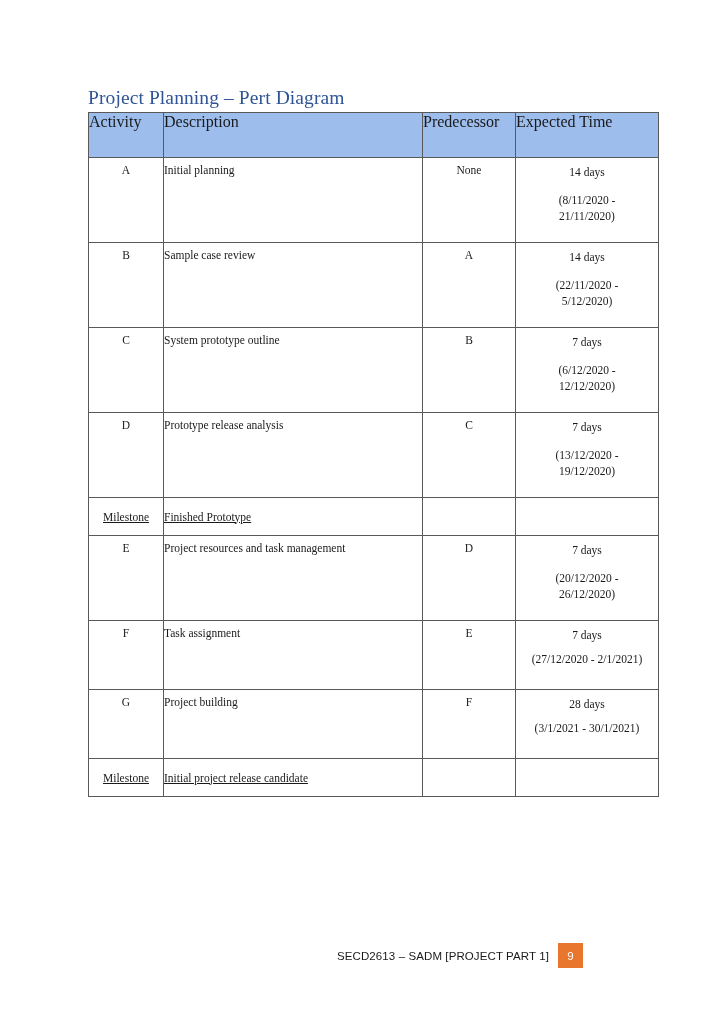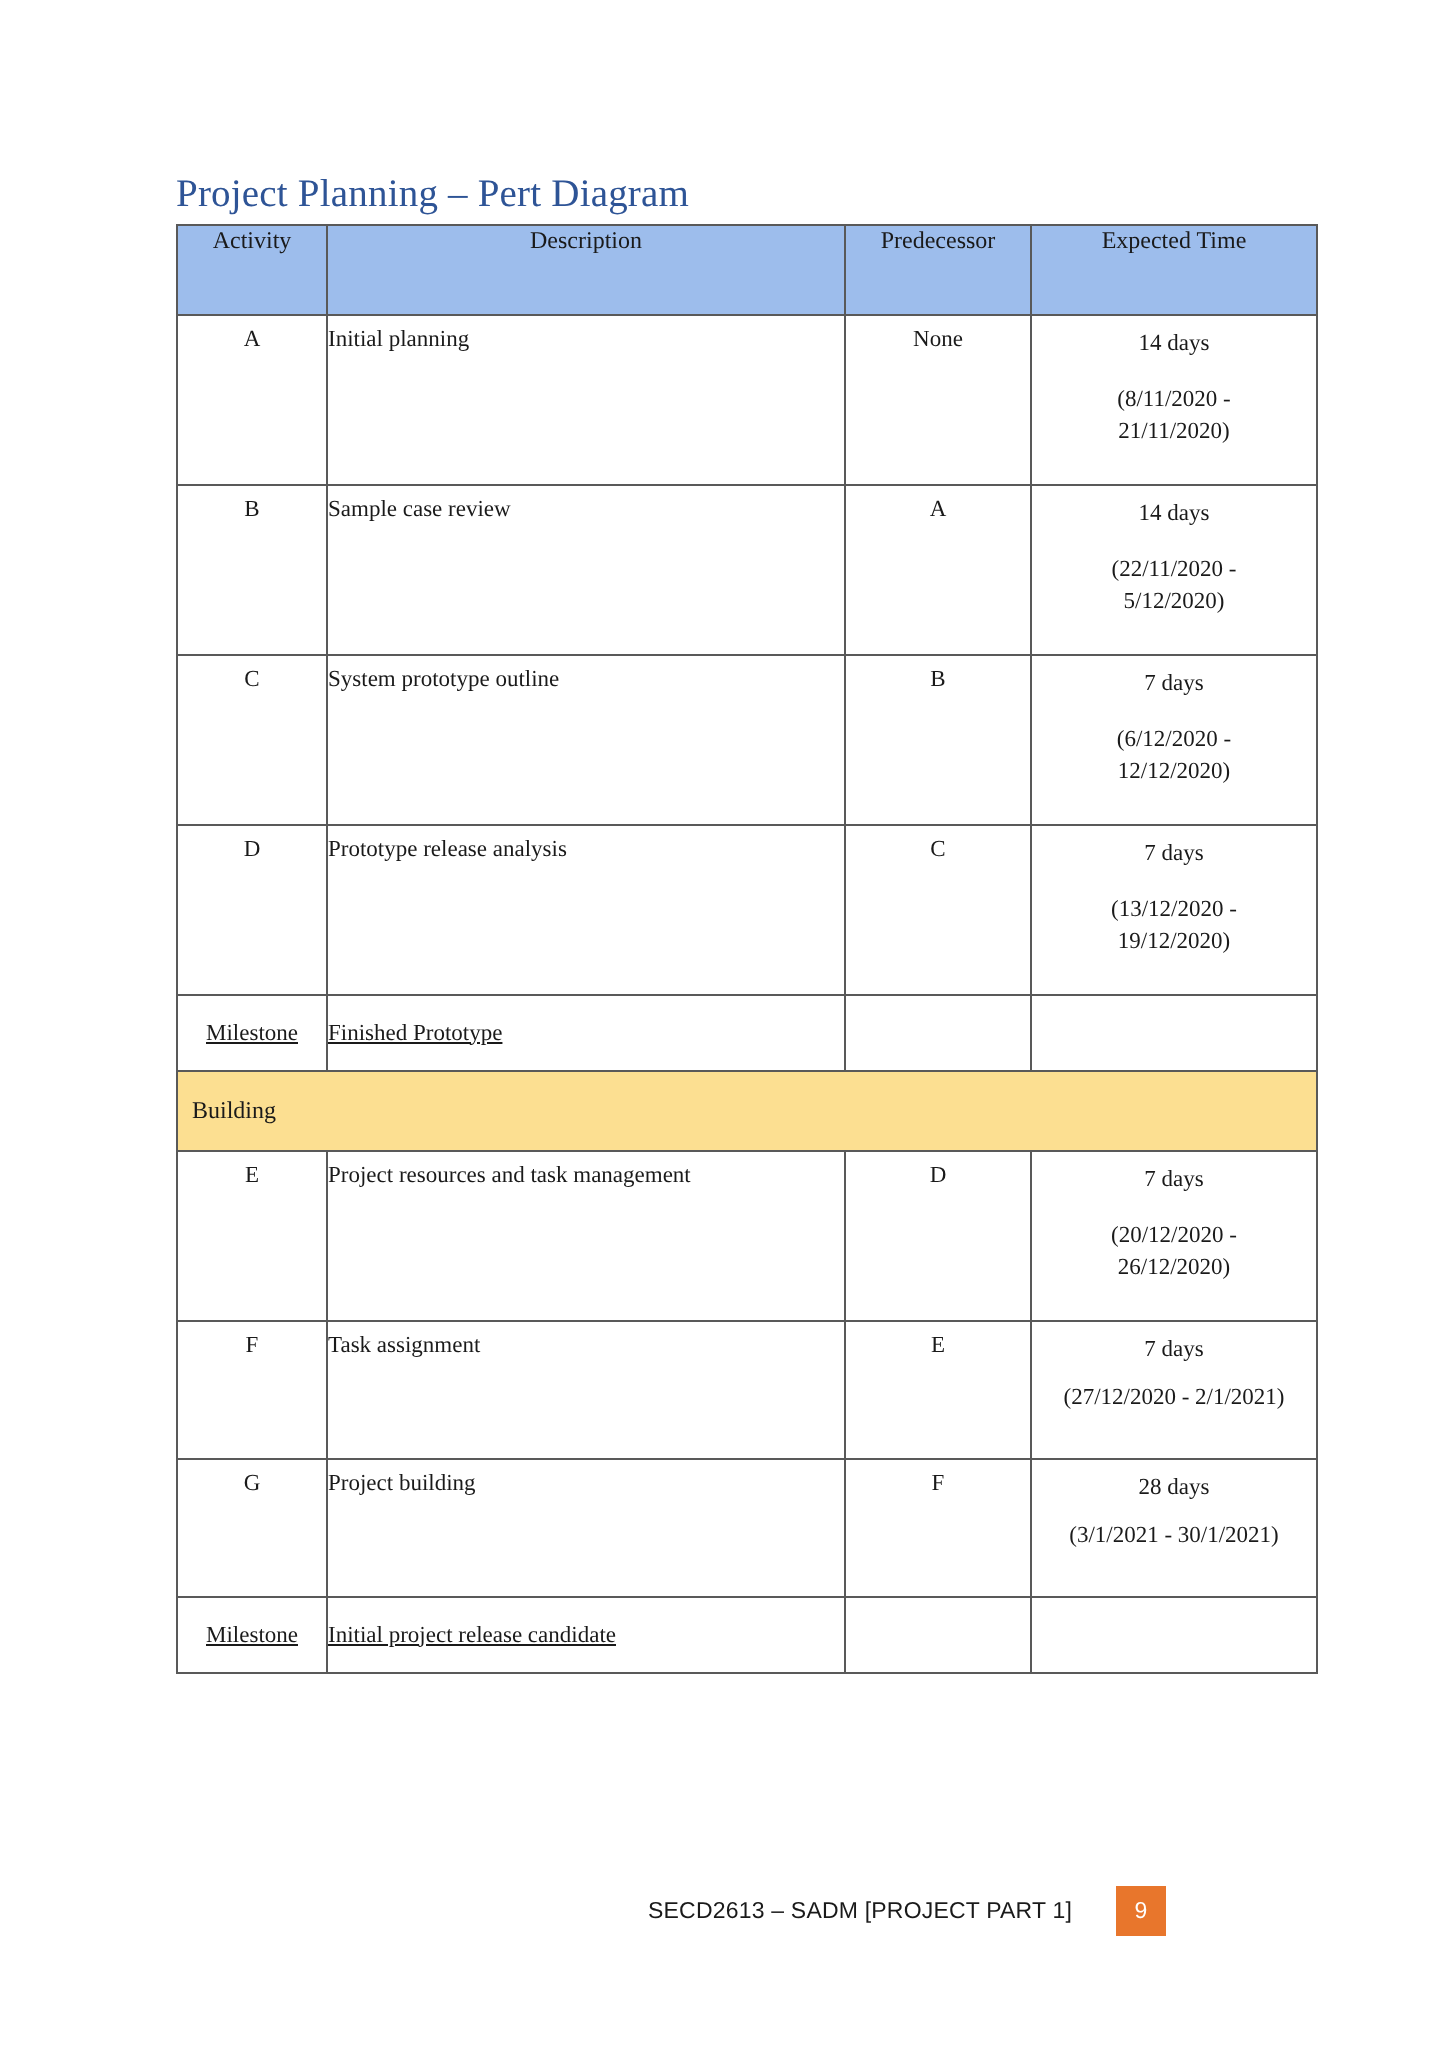--- a/index.html
+++ b/index.html
@@ -53,24 +53,24 @@
   }
 
   
   col.c-activity    { width: 75px; }
   col.c-description { width: 259px; }
   col.c-predecessor { width: 93px; }
   col.c-expected    { width: 143px; }
 
   thead th {
     background: #9dbdec;
-    text-align: center;
+    text-align: left;
     height: 44px;
     vertical-align: middle;
-    font-size: 12px;
+    font-size: 16px;
   }
 
   tr.section-row td {
     background: #fcdf91;
     height: 39px;
     vertical-align: middle;
     padding-left: 7px;
     font-size: 12px;
   }
 
@@ -112,21 +112,21 @@
   td.col-expected .dates.inline {
     margin-top: 7px;
   }
 
   .footer {
     position: absolute;
     right: 65px;
     bottom: 56px;
     display: flex;
     align-items: center;
-    gap: 22px;
+    gap: 9px;
   }
   .footer-text {
     font-family: "Liberation Sans", "DejaVu Sans", sans-serif;
     font-size: 11.5px;
     color: #1a1a1a;
     letter-spacing: 0.1px;
     white-space: nowrap;
   }
   .page-badge {
     background: #e8762c;
@@ -186,23 +186,20 @@
           <td class="col-description">Prototype release analysis</td>
           <td class="col-predecessor">C</td>
           <td class="col-expected"><span>7 days</span><span class="dates"><span>(13/12/2020 -</span><br><span>19/12/2020)</span></span></td>
         </tr>
         <tr class="data-row short">
           <td class="col-activity">Milestone</td>
           <td class="col-description">Finished Prototype</td>
           <td class="col-predecessor"></td>
           <td class="col-expected"><span></span></td>
         </tr>
-        <tr class="section-row">
-          <td colspan="4">Building</td>
-        </tr>
         <tr class="data-row">
           <td class="col-activity">E</td>
           <td class="col-description">Project resources and task management</td>
           <td class="col-predecessor">D</td>
           <td class="col-expected"><span>7 days</span><span class="dates"><span>(20/12/2020 -</span><br><span>26/12/2020)</span></span></td>
         </tr>
         <tr class="data-row medium">
           <td class="col-activity">F</td>
           <td class="col-description">Task assignment</td>
           <td class="col-predecessor">E</td>

